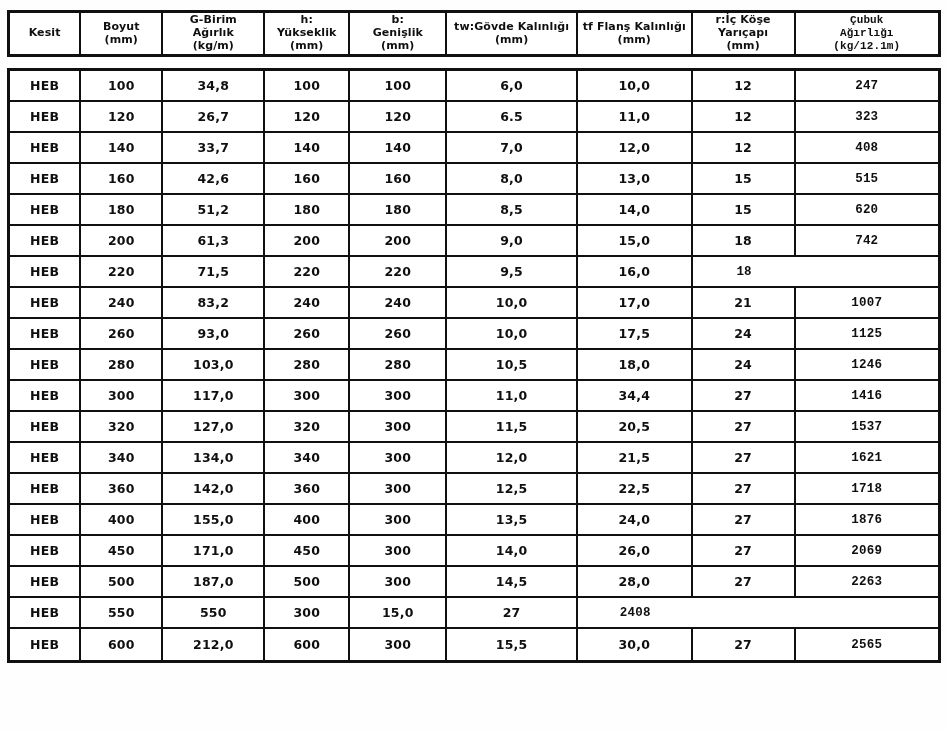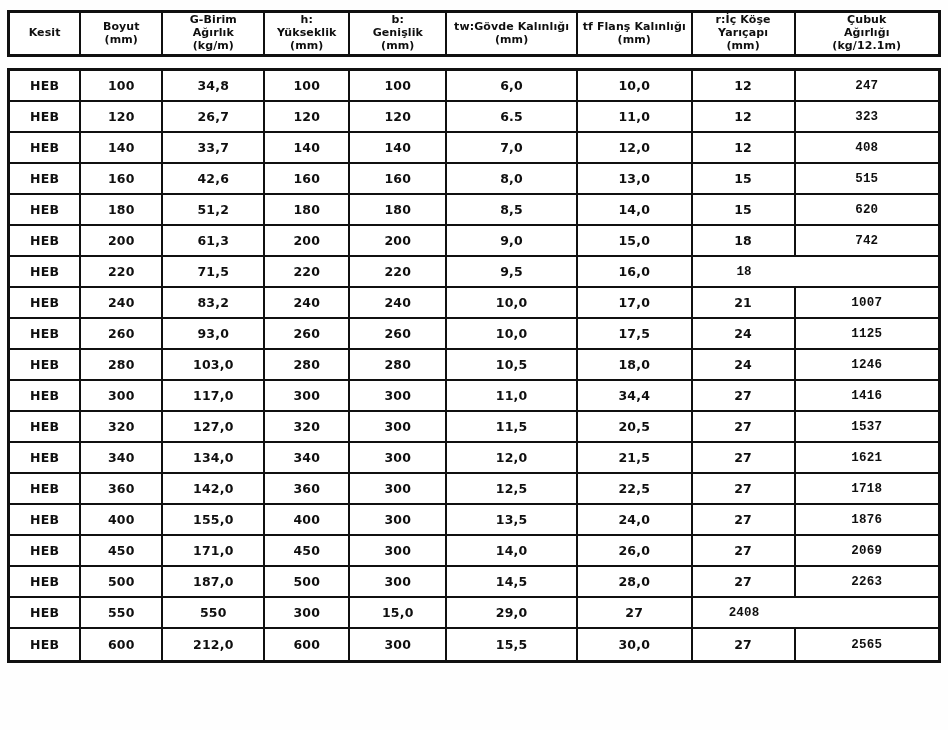--- a/index.html
+++ b/index.html
@@ -38,21 +38,21 @@
     display: flex;
     align-items: center;
     justify-content: center;
     text-align: center;
     font-size: 11px;
     line-height: 1.18;
     white-space: pre-line;
     padding: 1px 1px;
     letter-spacing: 0.1px;
   }
-  .th:last-child { border-right: none; }
+  .th:last-child { border-right: none; font-family: Liberation Mono, monospace; }
   .body-table {
     border: 3px solid var(--line);
     box-sizing: border-box;
     background: #ffffff;
   }
   .tr {
     display: grid;
     grid-template-columns: var(--cols);
     height: 31px;
     box-sizing: border-box;
@@ -285,21 +285,20 @@
         <div class="td">28,0</div>
         <div class="td">27</div>
         <div class="td">2263</div>
       </div>
       <div class="tr">
         <div class="td">HEB</div>
         <div class="td">550</div>
         <div class="td">550</div>
         <div class="td">300</div>
         <div class="td">15,0</div>
-        <div class="td">29,0</div>
         <div class="td">27</div>
         <div class="td">2408</div>
       </div>
       <div class="tr">
         <div class="td">HEB</div>
         <div class="td">600</div>
         <div class="td">212,0</div>
         <div class="td">600</div>
         <div class="td">300</div>
         <div class="td">15,5</div>

